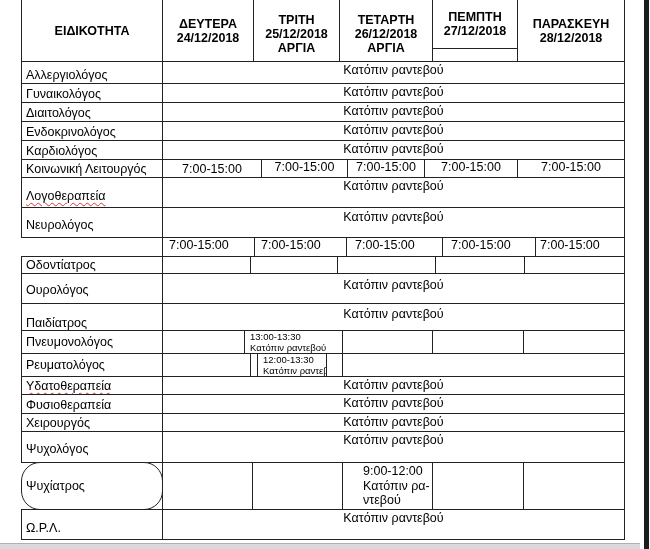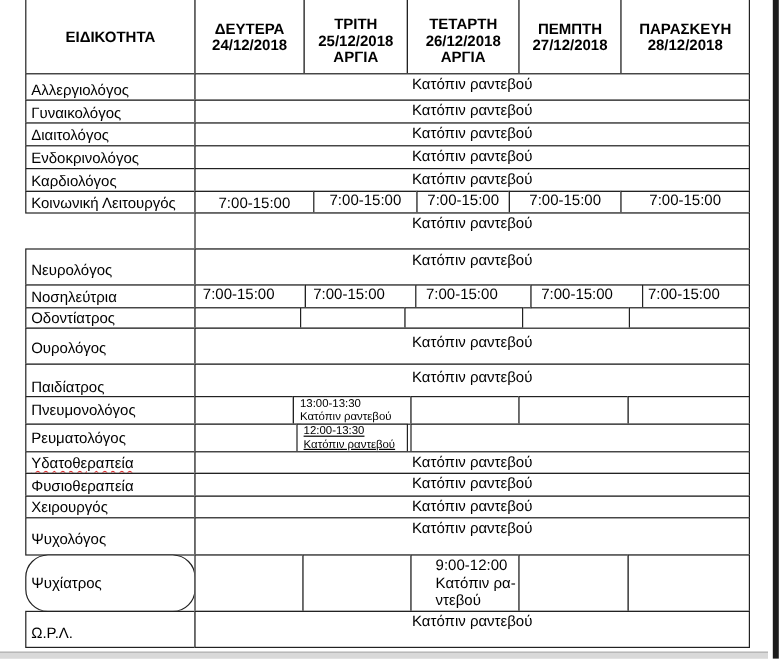--- a/index.html
+++ b/index.html
@@ -37,21 +37,21 @@
     <div class="c h" style="left:232px;top:0;width:87px;height:63px;padding-top:6px;">
       <span>ΤΡΙΤΗ</span>
       <span>25/12/2018</span>
       <span>ΑΡΓΙΑ</span>
     </div>
     <div class="c h" style="left:318px;top:0;width:94px;height:63px;padding-top:6px;">
       <span>ΤΕΤΑΡΤΗ</span>
       <span>26/12/2018</span>
       <span>ΑΡΓΙΑ</span>
     </div>
-    <div class="c h" style="left:411px;top:0;width:86px;height:63px;">
+    <div class="c h" style="left:411px;top:0;width:86px;height:50px;">
       <span>ΠΕΜΠΤΗ</span>
       <span>27/12/2018</span>
     </div>
     <div class="c h" style="left:496px;top:0;width:108px;height:63px;">
       <span>ΠΑΡΑΣΚΕΥΗ</span>
       <span>28/12/2018</span>
     </div>
 
     <div class="c spec" style="left:0;top:62px;width:142px;height:23px;align-items:flex-end;">
         <span>Αλλεργιολόγος</span>
@@ -80,30 +80,30 @@
 
     <div class="c spec" style="left:0;top:160px;width:142px;height:19px;">
         <span>Κοινωνική Λειτουργός</span>
       </div>
     <div class="c ctr" style="left:141px;top:160px;width:100px;height:19px;padding-top:2px;"><span>7:00-15:00</span></div>
     <div class="c ctr" style="left:240px;top:160px;width:87px;height:19px;"><span>7:00-15:00</span></div>
     <div class="c ctr" style="left:326px;top:160px;width:78px;height:19px;"><span>7:00-15:00</span></div>
     <div class="c ctr" style="left:403px;top:160px;width:94px;height:19px;"><span>7:00-15:00</span></div>
     <div class="c ctr" style="left:496px;top:160px;width:108px;height:19px;"><span>7:00-15:00</span></div>
 
+    <div class="c spec" style="left:0;top:178px;width:142px;height:31px;padding-bottom:4px;">
+        <span class="wavy">Λογοθεραπεία</span>
+      </div>
     <div class="c ctr top" style="left:141px;top:178px;width:463px;height:31px;"><span>Κατόπιν ραντεβού</span></div>
 
     <div class="c spec" style="left:0;top:208px;width:142px;height:31px;padding-bottom:5px;">
         <span>Νευρολόγος</span>
       </div>
     <div class="c ctr" style="left:141px;top:208px;width:463px;height:31px;padding-top:2px;"><span>Κατόπιν ραντεβού</span></div>
 
-    <div class="c spec" style="left:0;top:238px;width:142px;height:20px;">
-        <span>Νοσηλεύτρια</span>
-      </div>
     <div class="c" style="left:141px;top:238px;width:93px;height:20px;padding-left:6px;"><span>7:00-15:00</span></div>
     <div class="c" style="left:233px;top:238px;width:93px;height:20px;padding-left:6px;"><span>7:00-15:00</span></div>
     <div class="c" style="left:325px;top:238px;width:97px;height:20px;padding-left:8px;"><span>7:00-15:00</span></div>
     <div class="c" style="left:421px;top:238px;width:94px;height:20px;padding-left:8px;"><span>7:00-15:00</span></div>
     <div class="c" style="left:514px;top:238px;width:90px;height:20px;padding-left:4px;"><span>7:00-15:00</span></div>
 
     <div class="c spec" style="left:0;top:257px;width:142px;height:18px;">
         <span>Οδοντίατρος</span>
       </div>
     <div class="c" style="left:141px;top:257px;width:89px;height:18px;"><span></span></div>
@@ -130,21 +130,21 @@
       <div>Κατόπιν ραντεβού</div>
     </div>
     <div class="c" style="left:321px;top:331px;width:91px;height:24px;"><span></span></div>
     <div class="c" style="left:411px;top:331px;width:92px;height:24px;"><span></span></div>
     <div class="c" style="left:502px;top:331px;width:102px;height:24px;"><span></span></div>
 
     <div class="c spec mid" style="left:0;top:354px;width:142px;height:24px;">
         <span>Ρευματολόγος</span>
       </div>
     <div class="c" style="left:141px;top:354px;width:89px;height:24px;"><span></span></div>
-    <div class="c small" style="left:226px;top:354px;width:93px;height:24px;padding-left:5px;text-decoration:underline;">
+    <div class="c small" style="left:236px;top:354px;width:70px;height:24px;padding-left:5px;">
       <div>12:00-13:30</div>
       <div>Κατόπιν ραντεβού</div>
     </div>
     <div class="c" style="left:321px;top:354px;width:283px;height:24px;"><span></span></div>
 
     <div class="c spec" style="left:0;top:377px;width:142px;height:19px;">
         <span class="wavy">Υδατοθεραπεία</span>
       </div>
     <div class="c ctr top" style="left:141px;top:377px;width:463px;height:19px;"><span>Κατόπιν ραντεβού</span></div>
 

